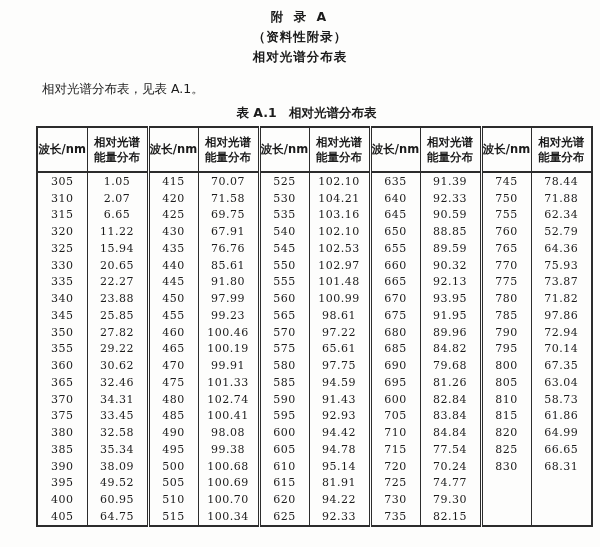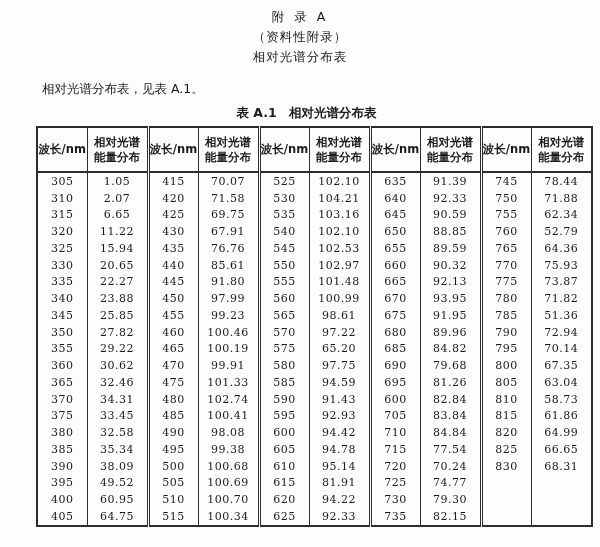--- a/index.html
+++ b/index.html
@@ -14,21 +14,21 @@
     width: 600px;
     height: 547px;
     background: #fdfdfc;
     overflow: hidden;
   }
   .heading-block {
     padding-top: 7px;
     text-align: center;
   }
   .heading-line {
-    font-weight: normal;
+    font-weight: bold;
     font-size: 12.5px;
     line-height: 20px;
     letter-spacing: 1px;
   }
   .heading-line.first {
     letter-spacing: 3px;
   }
   .intro-line {
     margin: 14px 0 0 42px;
     font-size: 12.5px;
@@ -232,41 +232,41 @@
         <tr>
           <td class="wl">345</td>
           <td class="val">25.85</td>
           <td class="wl pair-start">455</td>
           <td class="val">99.23</td>
           <td class="wl pair-start">565</td>
           <td class="val">98.61</td>
           <td class="wl pair-start">675</td>
           <td class="val">91.95</td>
           <td class="wl pair-start">785</td>
-          <td class="val">51.36</td>
+          <td class="val">97.86</td>
         </tr>
         <tr>
           <td class="wl">350</td>
           <td class="val">27.82</td>
           <td class="wl pair-start">460</td>
           <td class="val">100.46</td>
           <td class="wl pair-start">570</td>
           <td class="val">97.22</td>
           <td class="wl pair-start">680</td>
           <td class="val">89.96</td>
           <td class="wl pair-start">790</td>
           <td class="val">72.94</td>
         </tr>
         <tr>
           <td class="wl">355</td>
           <td class="val">29.22</td>
           <td class="wl pair-start">465</td>
           <td class="val">100.19</td>
           <td class="wl pair-start">575</td>
-          <td class="val">65.20</td>
+          <td class="val">65.61</td>
           <td class="wl pair-start">685</td>
           <td class="val">84.82</td>
           <td class="wl pair-start">795</td>
           <td class="val">70.14</td>
         </tr>
         <tr>
           <td class="wl">360</td>
           <td class="val">30.62</td>
           <td class="wl pair-start">470</td>
           <td class="val">99.91</td>

